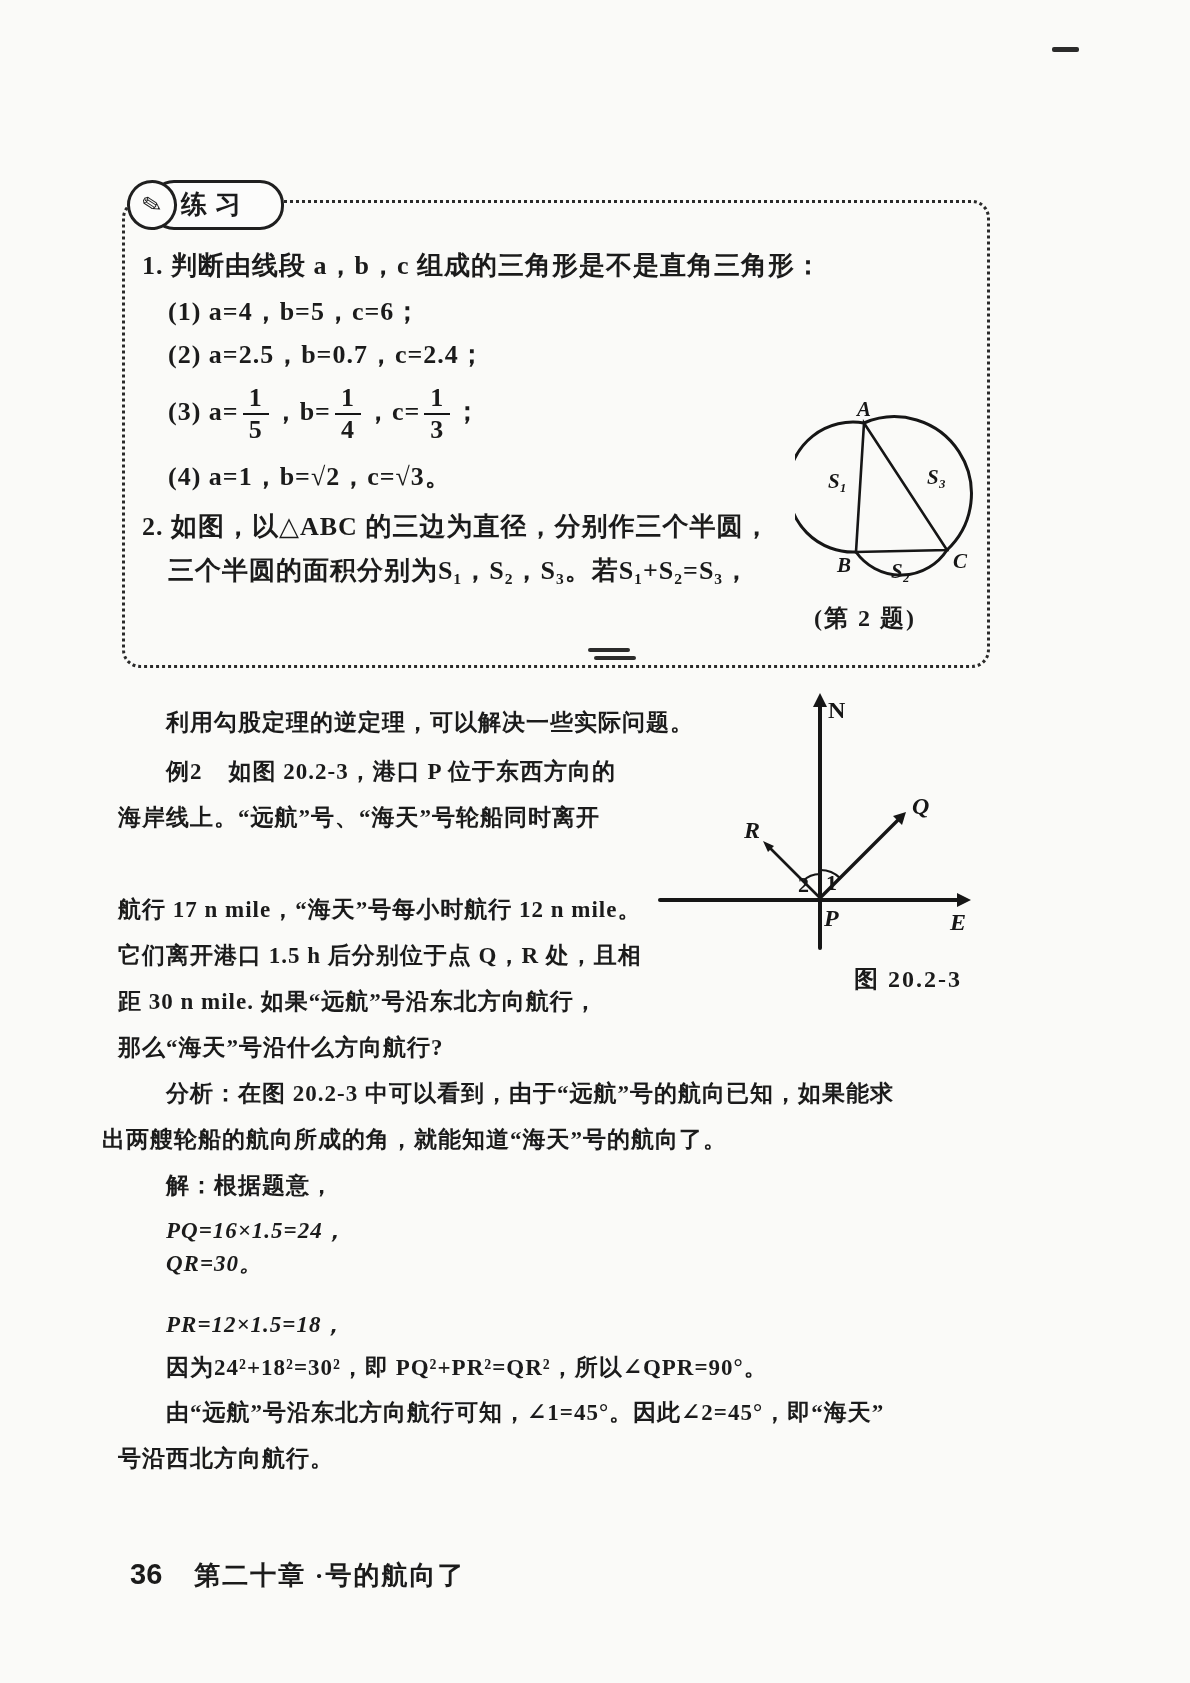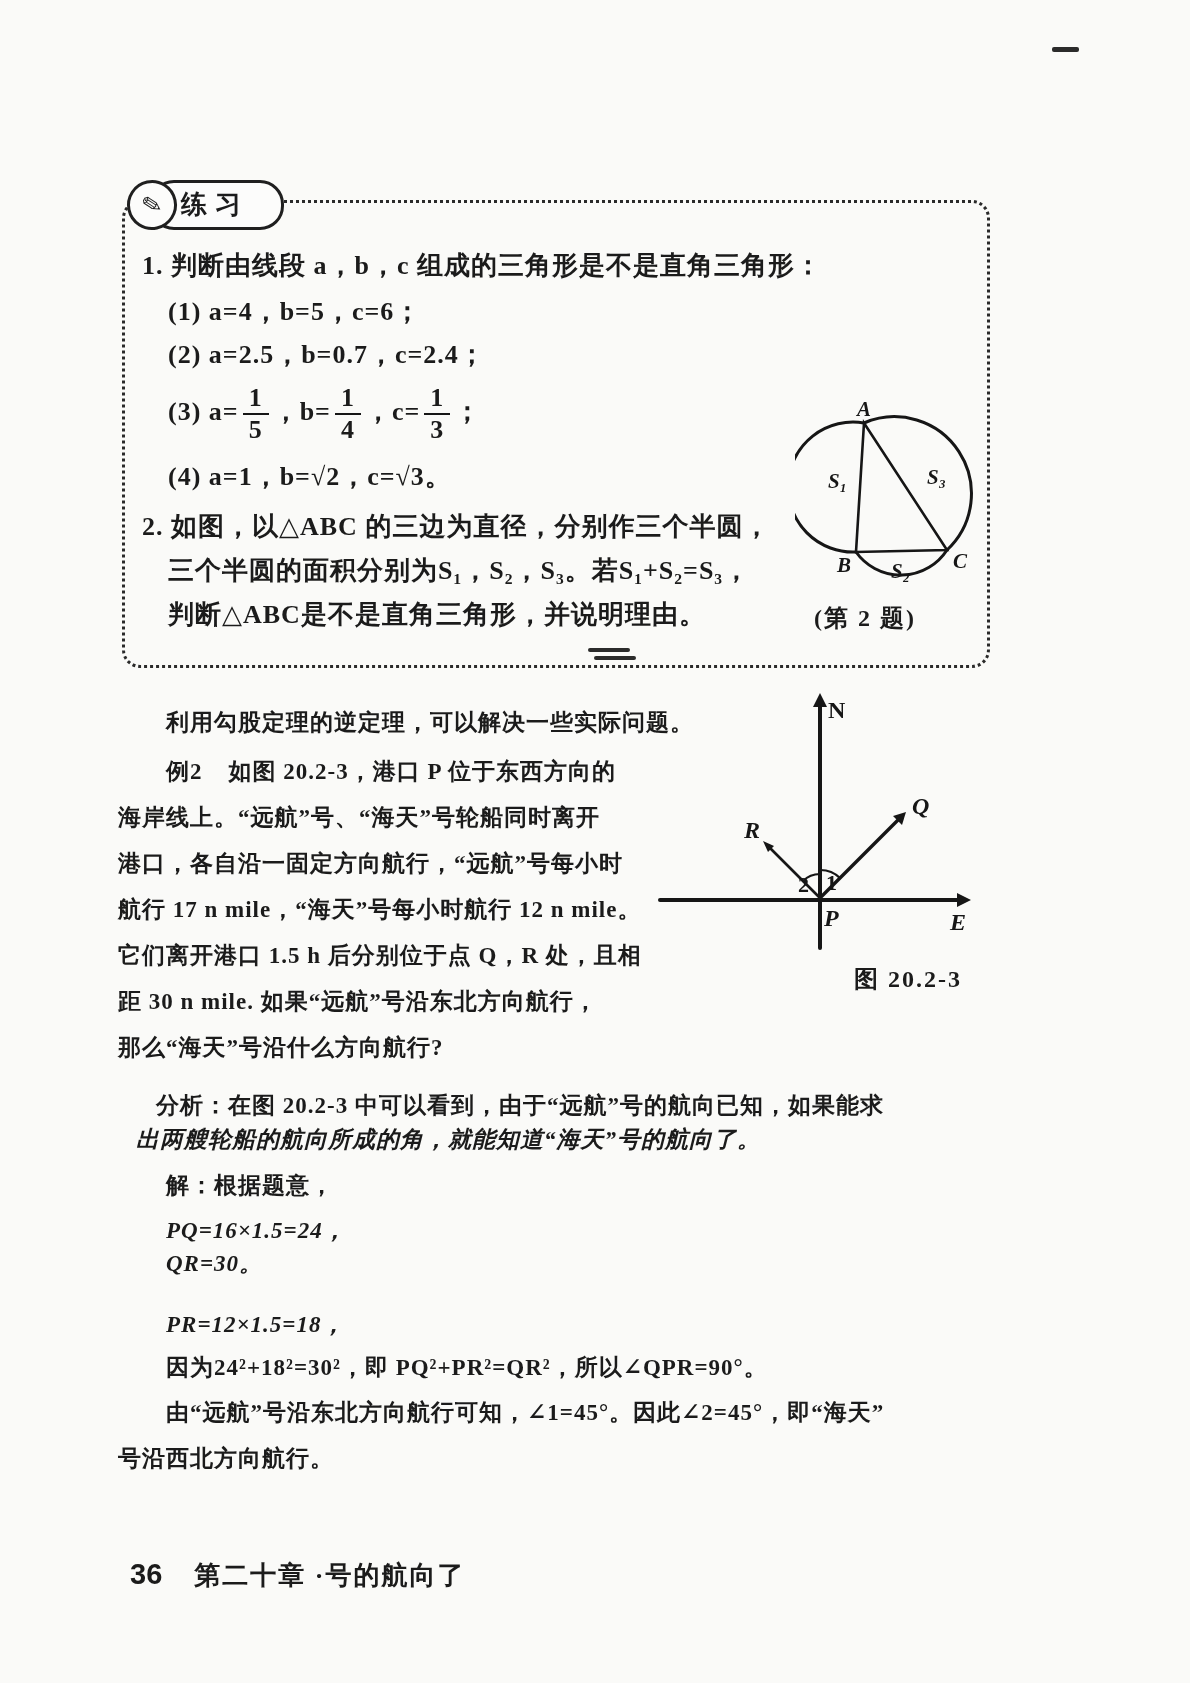--- a/index.html
+++ b/index.html
@@ -62,21 +62,20 @@
   <div class="abs exline" style="left:168px;top:336px;">(2) a=2.5，b=0.7，c=2.4；</div>
 
   <div class="abs exline" style="left:168px;top:385px;">
     <span>(3) a=</span><span class="frac"><span class="num">1</span><span class="den">5</span></span><span>，b=</span><span class="frac"><span class="num">1</span><span class="den">4</span></span><span>，c=</span><span class="frac"><span class="num">1</span><span class="den">3</span></span><span>；</span>
   </div>
 
   <div class="abs exline" style="left:168px;top:458px;">(4) a=1，b=√2，c=√3。</div>
 
   <div class="abs exline" style="left:142px;top:508px;">2. 如图，以△ABC 的三边为直径，分别作三个半圆，</div>
   <div class="abs exline" style="left:168px;top:552px;">三个半圆的面积分别为S₁，S₂，S₃。若S₁+S₂=S₃，</div>
-  <div class="abs exline" style="left:168px;top:596px;">判断△ABC是不是直角三角形，并说明理由。</div>
 
   <div class="abs" style="left:795px;top:380px;width:190px;height:212px;">
     <svg width="190" height="212" viewBox="0 0 190 212">
       <g fill="none" stroke="#161616" stroke-width="3" stroke-linecap="round">
         <path d="M69 43 A65 65 0 1 0 61 172"></path>
         <path d="M69 43 A77 77 0 0 1 152 170"></path>
         <path d="M61 172 A55 55 0 0 0 152 170"></path>
         <path d="M69 43 L61 172 L152 170 Z" stroke-width="2.6"></path>
       </g>
       <g font-size="21" font-weight="700" font-style="italic" fill="#161616">
@@ -90,21 +89,20 @@
     </svg>
   </div>
   <div class="abs figure-caption" style="left:790px;top:602px;width:150px;">(第 2 题)</div>
 
   <div class="abs tline" style="left:166px;top:703px;">利用勾股定理的逆定理，可以解决一些实际问题。</div>
 
   <div class="abs tline" style="left:166px;top:752px;">
     <span class="bold" style="margin-right:26px;">例2</span><span>如图 20.2-3，港口 P 位于东西方向的</span>
   </div>
   <div class="abs tline" style="left:118px;top:798px;">海岸线上。“远航”号、“海天”号轮船同时离开</div>
-  <div class="abs tline" style="left:118px;top:844px;">港口，各自沿一固定方向航行，“远航”号每小时</div>
   <div class="abs tline" style="left:118px;top:890px;">航行 17 n mile，“海天”号每小时航行 12 n mile。</div>
   <div class="abs tline" style="left:118px;top:936px;">它们离开港口 1.5 h 后分别位于点 Q，R 处，且相</div>
   <div class="abs tline" style="left:118px;top:982px;">距 30 n mile. 如果“远航”号沿东北方向航行，</div>
   <div class="abs tline" style="left:118px;top:1028px;">那么“海天”号沿什么方向航行?</div>
 
   <div class="abs" style="left:650px;top:690px;width:330px;height:268px;">
     <svg width="330" height="268" viewBox="0 0 330 268">
       <g stroke="#161616" fill="none" stroke-linecap="round">
         <line x1="170" y1="14" x2="170" y2="258" stroke-width="4"></line>
         <line x1="10" y1="210" x2="312" y2="210" stroke-width="4"></line>
@@ -125,24 +123,24 @@
         <text x="174" y="236" font-style="italic">P</text>
         <text x="262" y="124" font-style="italic">Q</text>
         <text x="94" y="148" font-style="italic">R</text>
         <text x="176" y="200" font-size="22">1</text>
         <text x="148" y="202" font-size="22">2</text>
       </g>
     </svg>
   </div>
   <div class="abs figure-caption" style="left:838px;top:963px;width:140px;">图 20.2-3</div>
 
-  <div class="abs tline" style="left:156px;top:1074px;margin-top:12px;">
+  <div class="abs tline" style="left:166px;top:1074px;">
     <span class="bold">分析：</span><span>在图 20.2-3 中可以看到，由于“远航”号的航向已知，如果能求</span>
   </div>
-  <div class="abs tline" style="left:136px;top:1120px;font-style:italic;">出两艘轮船的航向所成的角，就能知道“海天”号的航向了。</div>
+  <div class="abs tline" style="left:102px;top:1120px;">出两艘轮船的航向所成的角，就能知道“海天”号的航向了。</div>
 
   <div class="abs tline" style="left:166px;top:1166px;">
     <span class="bold">解：</span><span>根据题意，</span>
   </div>
   <div class="abs tline mathline" style="left:166px;top:1211px;text-align:right;">PQ=16×1.5=24，</div>
   <div class="abs tline mathline" style="left:166px;top:1257px;margin-top:48px;">PR=12×1.5=18，</div>
   <div class="abs tline mathline" style="left:166px;top:1244px;">QR=30。</div>
   <div class="abs tline" style="left:166px;top:1348px;">因为24²+18²=30²，即 PQ²+PR²=QR²，所以∠QPR=90°。</div>
   <div class="abs tline" style="left:166px;top:1393px;">由“远航”号沿东北方向航行可知，∠1=45°。因此∠2=45°，即“海天”</div>
   <div class="abs tline" style="left:118px;top:1439px;">号沿西北方向航行。</div>

